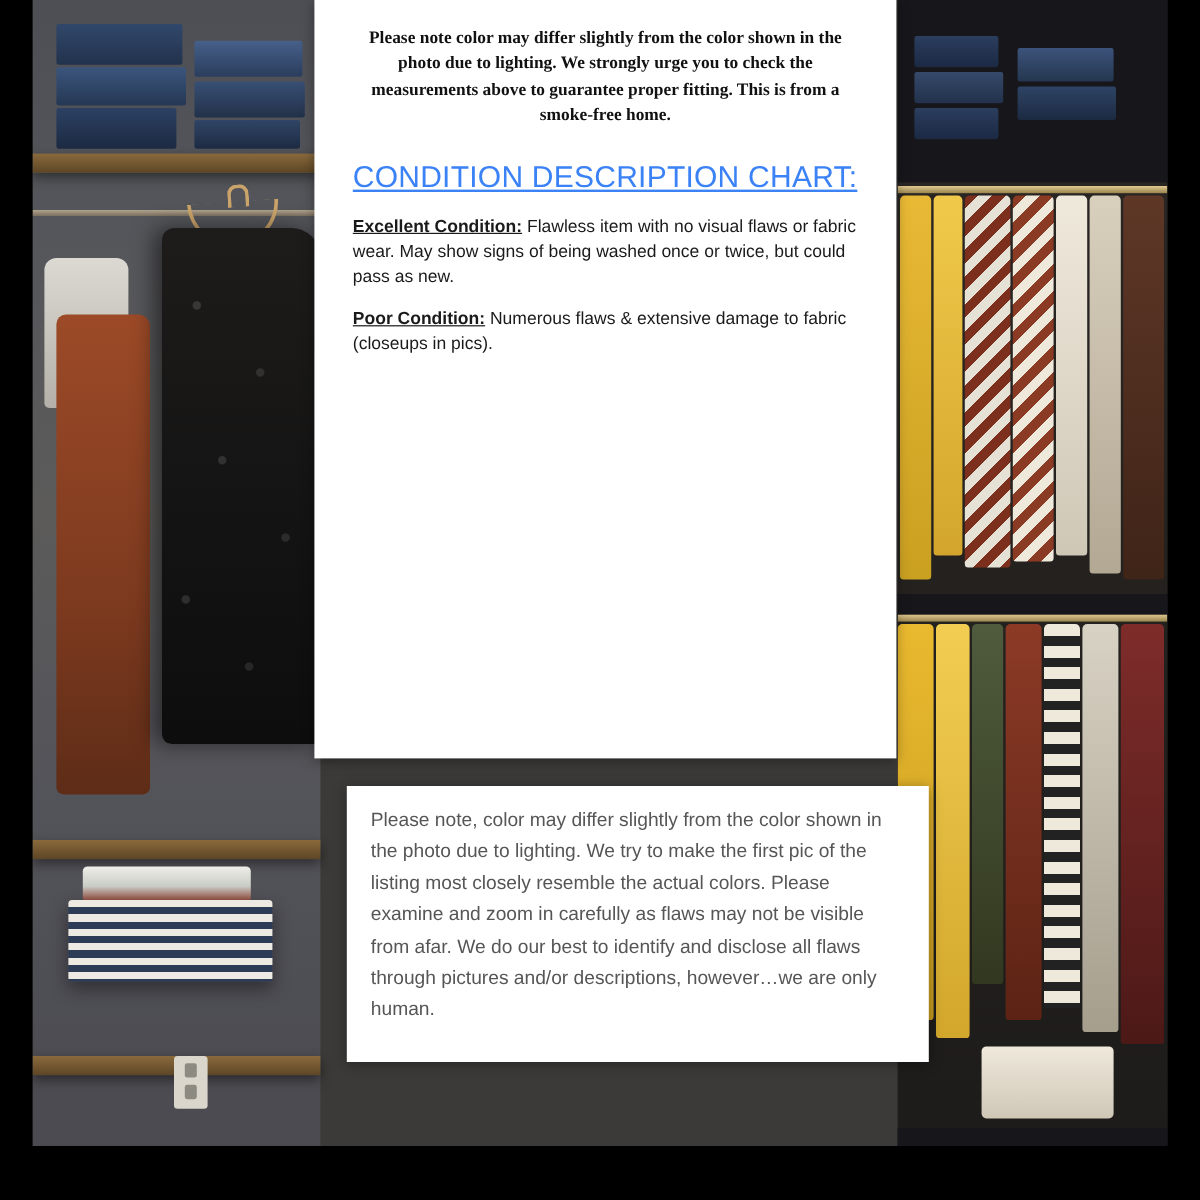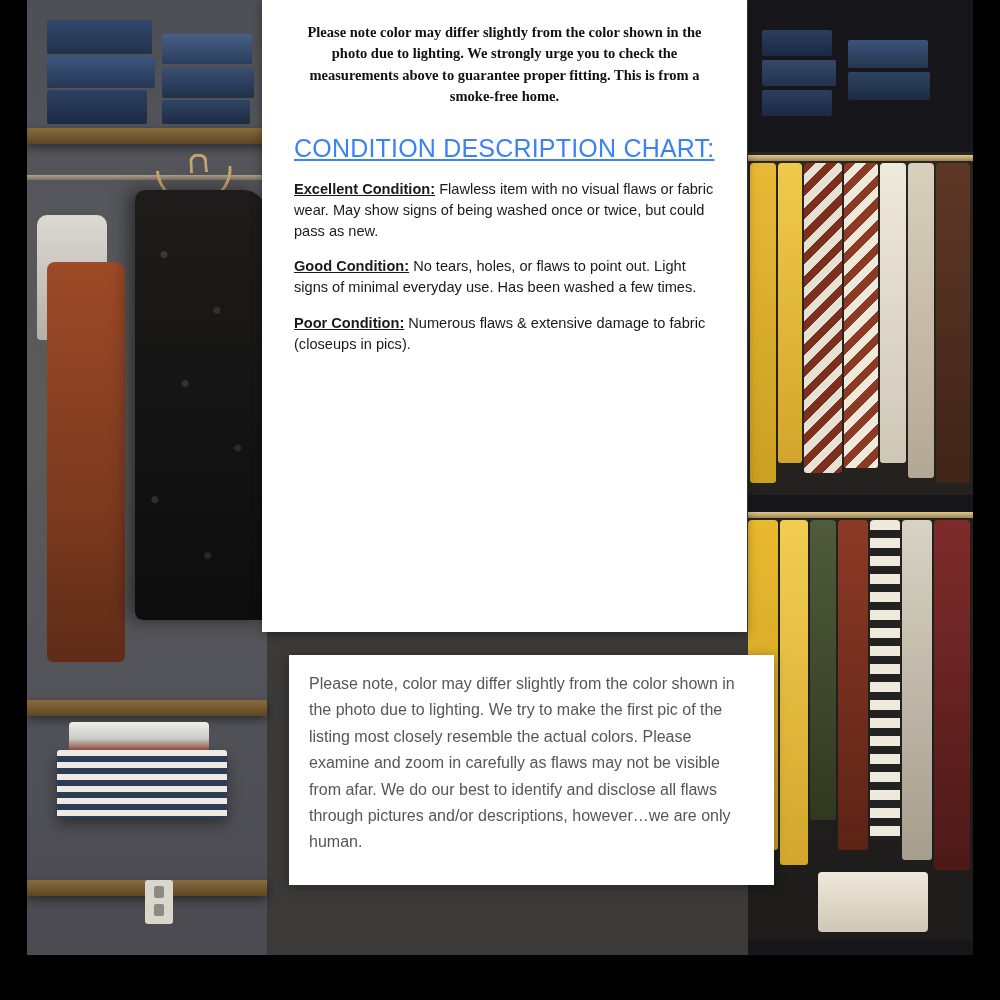--- a/index.html
+++ b/index.html
@@ -375,23 +375,20 @@
       <div class="doc-pad">
         <p class="serif-note">Please note color may differ slightly from the color shown in the photo due to lighting. We strongly urge you to check the measurements above to guarantee proper fitting. This is from a smoke-free home.</p>
 
         <div class="chart-title">CONDITION DESCRIPTION CHART:</div>
 
         <div class="cond-list">
           <p class="cond-item">
             <span class="cond-term">Excellent Condition:</span><span class="cond-desc"> Flawless item with no visual flaws or fabric wear. May show signs of being washed once or twice, but could pass as new.</span>
           </p>
           <p class="cond-item">
-            <span class="cond-term">Good Condition:</span><span class="cond-desc"> No tears, holes, or flaws to point out. Light signs of minimal everyday use. Has been washed a few times.</span>
-          </p>
-          <p class="cond-item">
             <span class="cond-term">Poor Condition:</span><span class="cond-desc"> Numerous flaws &amp; extensive damage to fabric (closeups in pics).</span>
           </p>
         </div>
       </div>
     </div>
 
     <div class="terms">
       <div class="terms-body">Please note, color may differ slightly from the color shown in the photo due to lighting. We try to make the first pic of the listing most closely resemble the actual colors. Please examine and zoom in carefully as flaws may not be visible from afar.  We do our best to identify and disclose all flaws through pictures and/or descriptions, however…we are only human.</div>
     </div>
 

